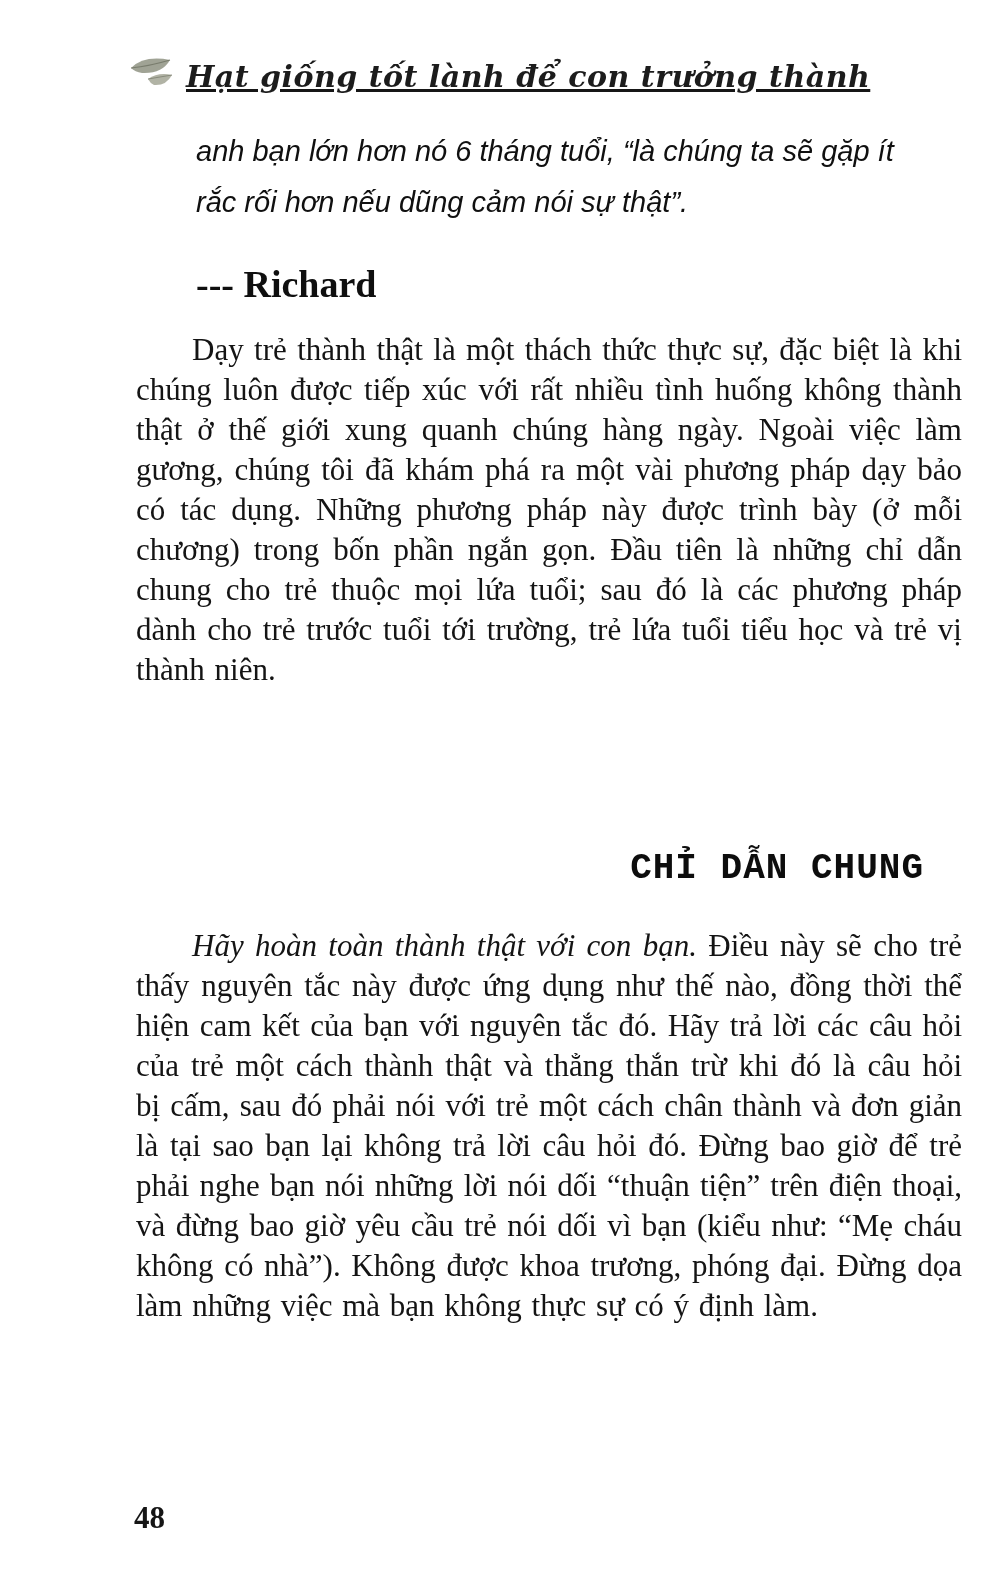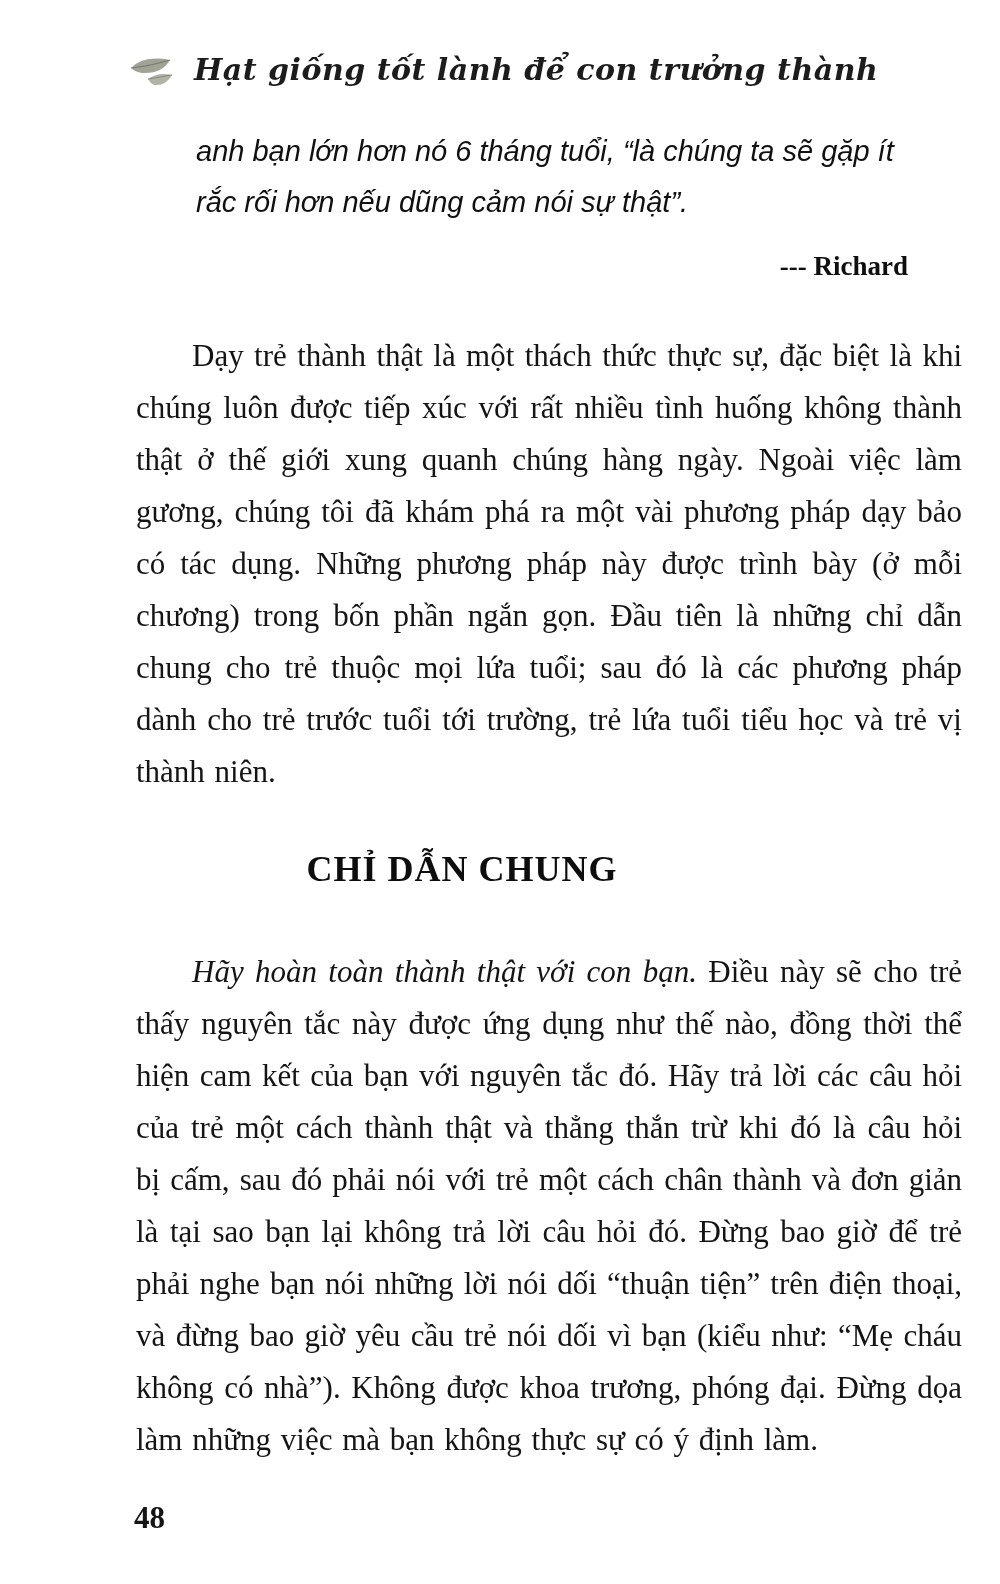--- a/index.html
+++ b/index.html
@@ -12,22 +12,23 @@
     color: #161616;
     overflow: hidden;
     font-family: "Liberation Serif", serif;
   }
   
   .running-header {
     position: absolute;
     top: 52px;
     left: 128px;
     display: flex;
-    align-items: flex-start;
-    gap: 12px;
+    align-items: flex-end;
+    gap: 4px;
+    text-decoration: underline;
   }
   .leaf-icon { width: 54px; height: 42px; flex: 0 0 auto; }
   .header-title {
     font-family: "DejaVu Serif", serif;
     font-style: italic;
     font-weight: bold;
     font-size: 30px;
     letter-spacing: 0.5px;
     color: #1c1c1c;
     white-space: nowrap;
@@ -40,51 +41,50 @@
     width: 712px;
   }
   .quote-text {
     font-family: "Liberation Sans", sans-serif;
     font-style: italic;
     font-size: 29px;
     line-height: 51px;
     color: #101010;
   }
   .quote-attribution {
-    margin-top: 23px;
-    text-align: right;
+    margin-top: 34px;
     font-family: "Liberation Serif", serif;
     font-weight: bold;
-    font-size: 27px;
+    font-size: 38px;
     color: #0f0f0f;
   }
   
   .body-paragraph {
     position: absolute;
     left: 136px;
     width: 826px;
     font-family: "Liberation Serif", serif;
     font-size: 31px;
-    line-height: 52px;
+    line-height: 40px;
     text-align: justify;
     text-indent: 56px;
     color: #141414;
     word-spacing: 2px;
   }
   .paragraph-1 { top: 330px; }
-  .paragraph-2 { top: 946px; }
+  .paragraph-2 { top: 926px; }
   .lead-italic { font-style: italic; }
   
   .section-heading {
     position: absolute;
     top: 848px;
     left: 0;
     width: 924px;
-    text-align: center;
-    font-family: Liberation Serif, serif;
+    text-align: right;
+    font-family: Liberation Mono, monospace;
     font-weight: bold;
     font-size: 36px;
     letter-spacing: 1px;
     color: #0d0d0d;
   }
   
   .page-number {
     position: absolute;
     top: 1500px;
     left: 134px;

